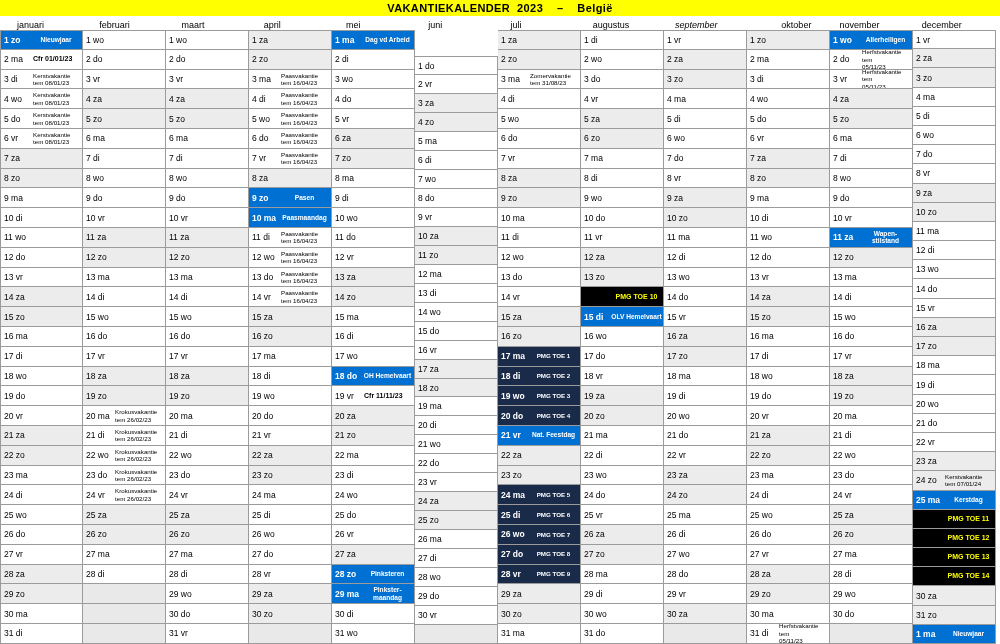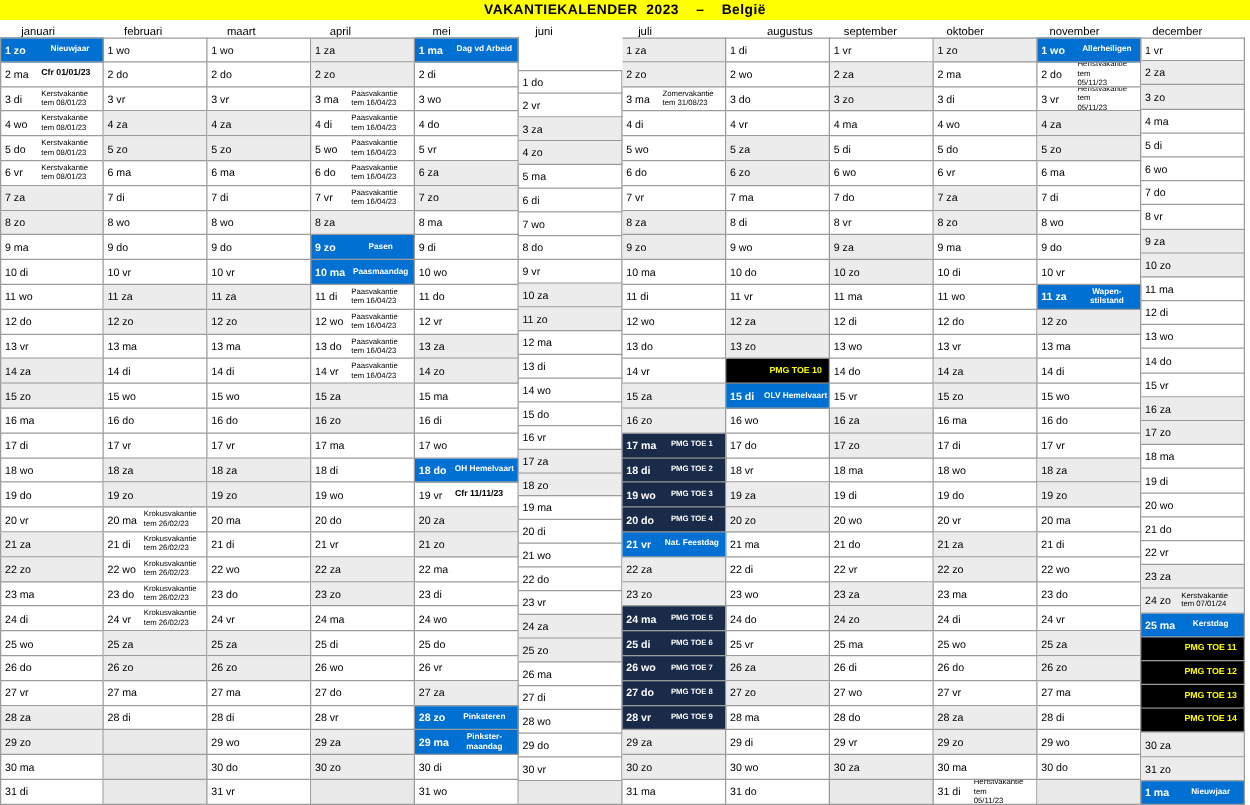--- a/index.html
+++ b/index.html
@@ -110,23 +110,23 @@
   </div>
 
   <div id="monthrow">
       <div class="m" style="width: 83px;">januari</div>
       <div class="m" style="width: 83px;">februari</div>
       <div class="m" style="width: 83px;">maart</div>
       <div class="m" style="width: 83px;">april</div>
       <div class="m" style="width: 83px;">mei</div>
       <div class="m" style="width: 83px;">juni</div>
       <div class="m" style="width: 83px;">juli</div>
-      <div class="m" style="width: 83px; text-align: center;">augustus</div>
-      <div class="m" style="width: 83px;">september</div>
-      <div class="m" style="width: 83px;">oktober</div>
+      <div class="m" style="width: 83px;">augustus</div>
+      <div class="m" style="width: 83px; font-style: italic;">september</div>
+      <div class="m" style="width: 83px; text-align: center;">oktober</div>
       <div class="m" style="width: 83px;">november</div>
       <div class="m" style="width: 83px;">december</div>
     </div>
 
   <div id="grid">
       <div class="monthcol" style="width: 83px;">
         <div class="cell firstcol topmost hl-blue">
           <div class="daynum">1 zo</div>
           <div class="note center">Nieuwjaar</div>
         </div>

